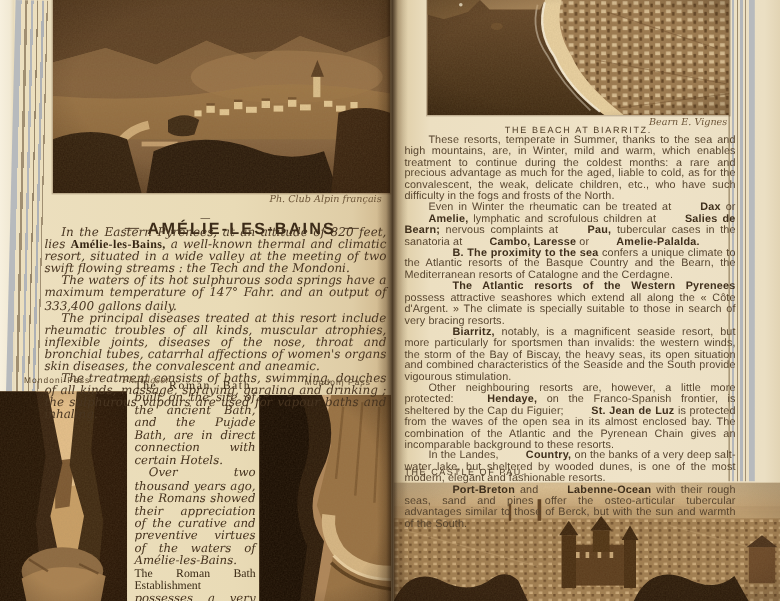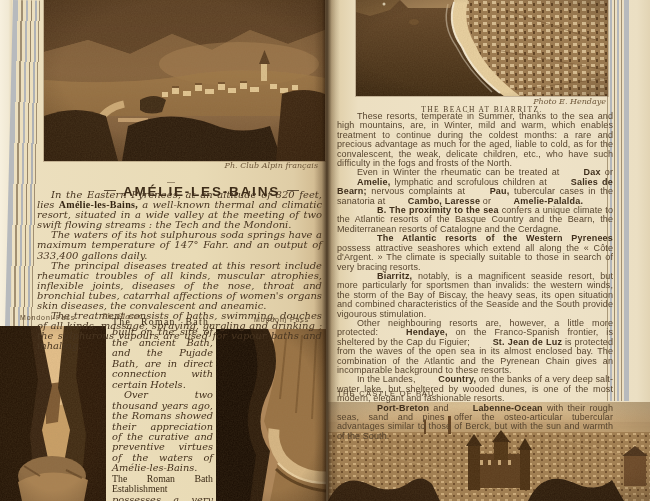--- a/index.html
+++ b/index.html
@@ -50,21 +50,21 @@
   .mpr-cap{position:absolute;left:254px;top:316px;z-index:3;}
 
   .rb-col{position:absolute;left:112px;top:317px;width:101px;z-index:3;
     font-family:"DejaVu Serif",serif;font-style:italic;font-size:9.8px;line-height:10.45px;color:#44311d;text-align:justify;}
   .rb-col p{margin:0;}
   .rb-col p + p{text-indent:12px;}
   .rb-col .sp{font-style:normal;letter-spacing:1.3px;font-family:"Liberation Serif",serif;color:#3a2a16;}
   .rb-col .rm{font-style:normal;font-family:"Liberation Serif",serif;color:#3a2a16;}
 
   .bb-cap-row{position:absolute;left:30px;top:98px;width:252px;z-index:3;text-align:center;}
-  .bb-cap{font-size:7.5px;letter-spacing:1.4px;color:#4e3c27;font-family:Liberation Serif, serif;margin-top:27px;}
+  .bb-cap{font-size:7.5px;letter-spacing:1.4px;color:#4e3c27;font-family:Liberation Sans, sans-serif;margin-top:27px;}
   .bb-credit{position:absolute;right:44px;top:97px;font-size:8px;z-index:4;}
 
   .rp-text{position:absolute;left:11px;top:112px;width:276px;z-index:3;
     font-family:"Liberation Sans",sans-serif;font-size:9px;line-height:9.4px;letter-spacing:.1px;color:#57452f;text-align:justify;}
   .rp-text p{margin:0;text-indent:20px;}
   .rp-text .b{font-weight:bold;color:#3f2f1c;letter-spacing:.2px;padding-left:20px;}
 
   .castle-cap{position:absolute;left:11px;top:389px;width:276px;text-align:left;z-index:3;
     font-size:7.5px;letter-spacing:1.3px;color:#4e3c27;font-family:"Liberation Sans",sans-serif;}
 </style>
@@ -257,21 +257,21 @@
         <ellipse cx="58" cy="22" rx="5" ry="3" fill="#6b4c2a"></ellipse>
         <polygon points="44,0 98,0 94,8 52,8" fill="#c8a371" opacity=".6"></polygon>
         <rect width="252" height="96" fill="url(#b-vig)"></rect>
         <rect width="252" height="96" filter="url(#b-gr)" opacity=".45"></rect>
       </svg>
     </figure>
 
     <div class="bb-cap-row">
       <span class="bb-cap">THE BEACH AT BIARRITZ.</span>
     </div>
-    <span class="credit bb-credit">Photo E. Hendaye</span>
+    <span class="credit bb-credit">Bearn E. Vignes</span>
 
     <div class="rp-text">
       <p><span>These resorts, temperate in Summer, thanks to the sea and high mountains, are, in Winter, mild and warm, which enables treatment to continue during the coldest months: a rare and precious advantage as much for the aged, liable to cold, as for the convalescent, the weak, delicate children, etc., who have such difficulty in the fogs and frosts of the North.</span></p>
       <p><span>Even in Winter the rheumatic can be treated at </span><span class="b">Dax</span><span> or </span><span class="b">Amelie,</span><span> lymphatic and scrofulous children at </span><span class="b">Salies de Bearn;</span><span> nervous complaints at </span><span class="b">Pau,</span><span> tubercular cases in the sanatoria at </span><span class="b">Cambo, Laresse</span><span> or </span><span class="b">Amelie-Palalda.</span></p>
       <p><span class="b">B. The proximity to the sea</span><span> confers a unique climate to the Atlantic resorts of the Basque Country and the Bearn, the Mediterranean resorts of Catalogne and the Cerdagne.</span></p>
       <p><span class="b">The Atlantic resorts of the Western Pyrenees</span><span> possess attractive seashores which extend all along the « Côte d'Argent. »  The climate is specially suitable to those in search of very bracing resorts.</span></p>
       <p><span class="b">Biarritz,</span><span> notably, is a magnificent seaside resort, but more particularly for sportsmen than invalids: the western winds, the storm of the Bay of Biscay, the heavy seas, its open situation and combined characteristics of the Seaside and the South provide vigourous stimulation.</span></p>
       <p><span>Other neighbouring resorts are, however, a little more protected: </span><span class="b">Hendaye,</span><span> on the Franco-Spanish frontier, is sheltered by the Cap du Figuier; </span><span class="b">St. Jean de Luz</span><span> is protected from the waves of the open sea in its almost enclosed bay.  The combination of the Atlantic and the Pyrenean Chain gives an incomparable background to these resorts.</span></p>
       <p><span>In the Landes, </span><span class="b">Country,</span><span> on the banks of a very deep salt-water lake, but sheltered by wooded dunes, is one of the most modern, elegant and fashionable resorts.</span></p>
       <p><span class="b">Port-Breton</span><span> and </span><span class="b">Labenne-Ocean</span><span> with their rough seas, sand and pines offer the osteo-articular tubercular advantages similar to those of Berck, but with the sun and warmth of the South.</span></p>

